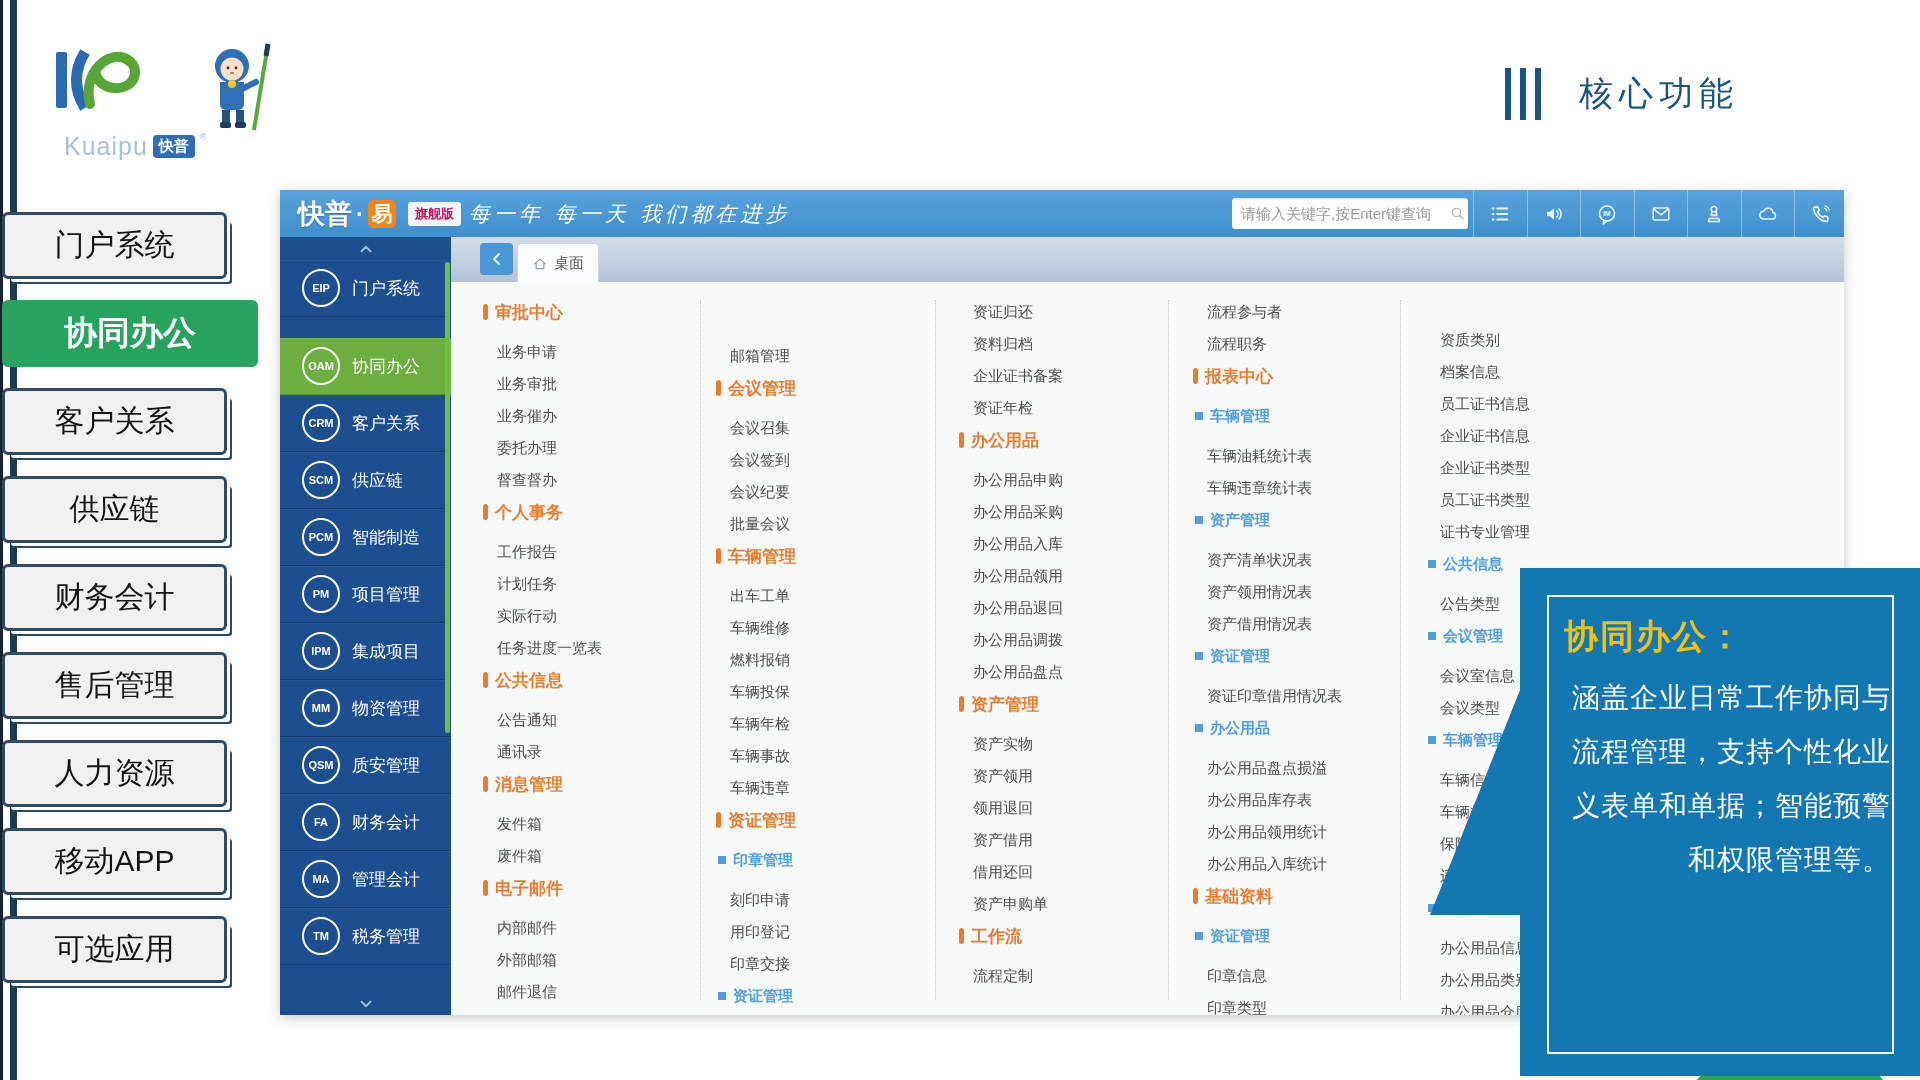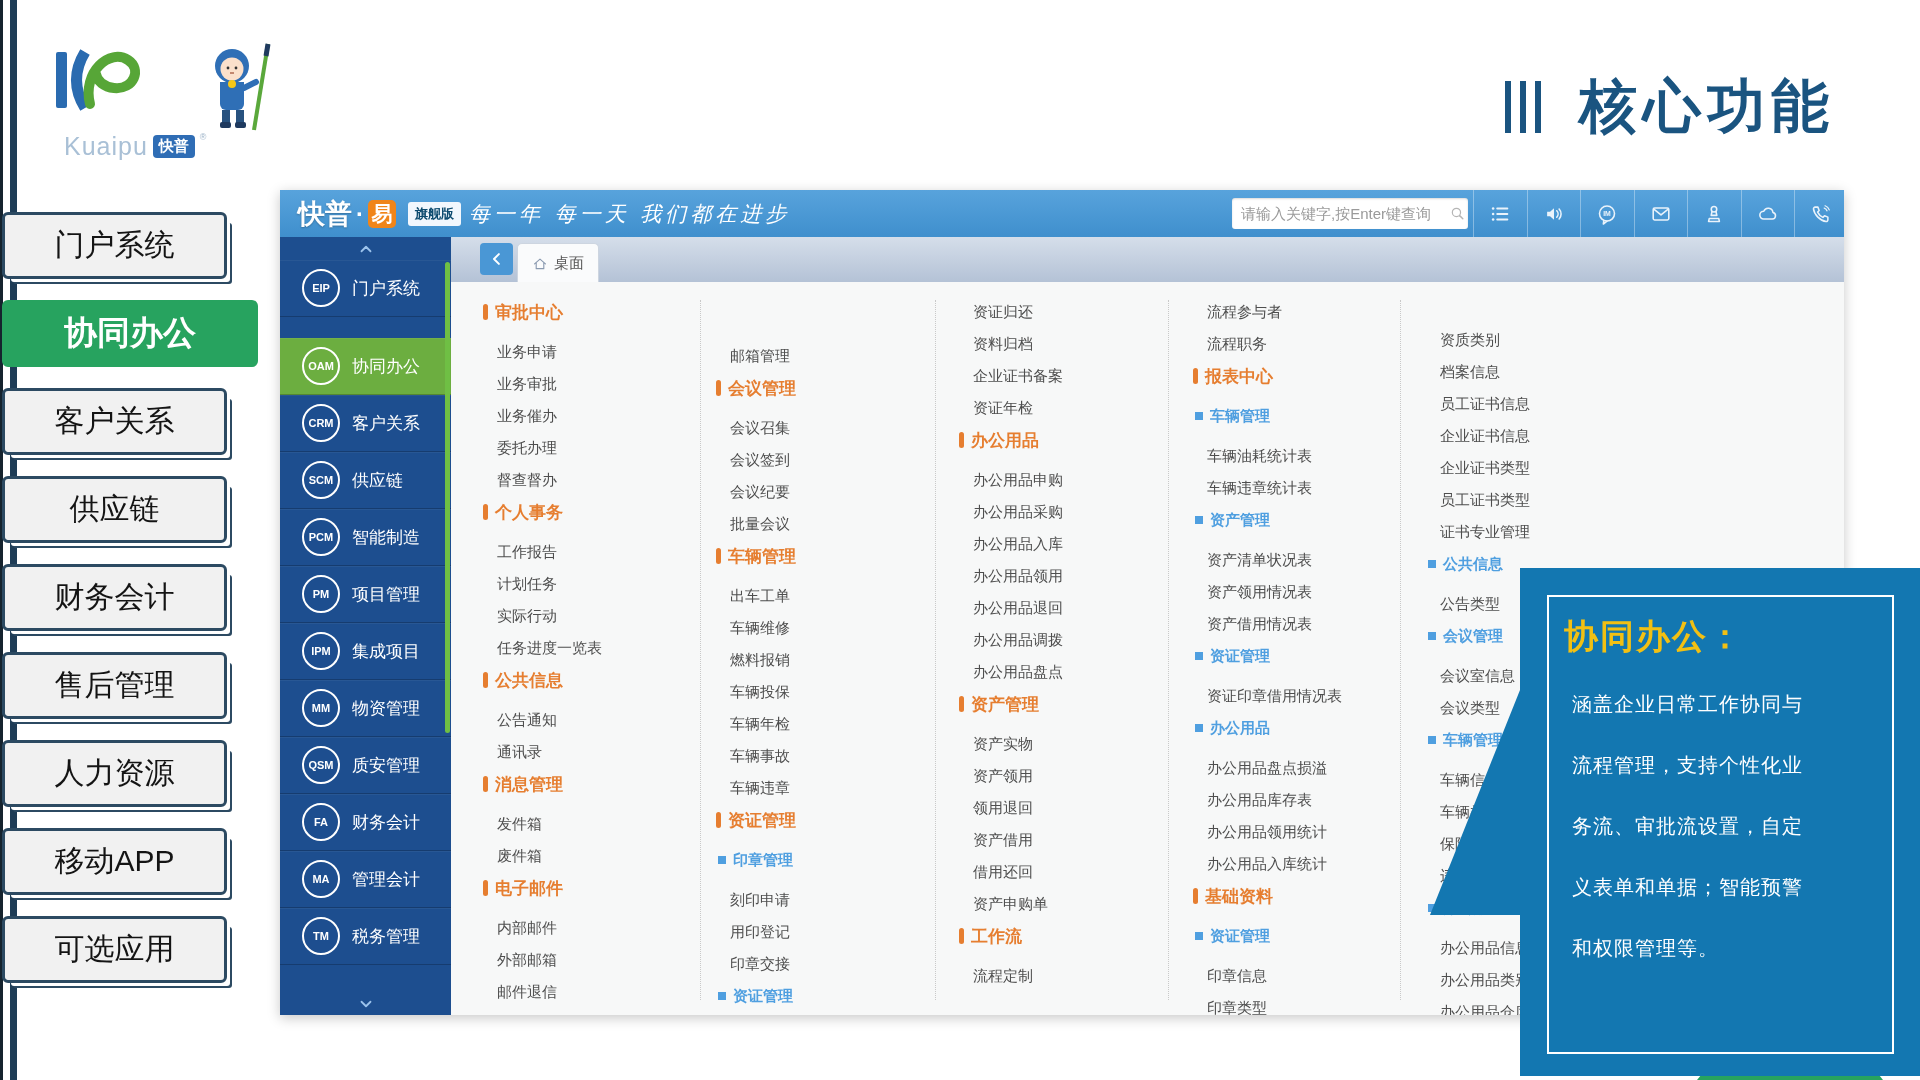--- a/index.html
+++ b/index.html
@@ -14,41 +14,41 @@
   .logo-row{position:absolute;left:12px;top:94px;display:flex;align-items:center;gap:5px;}
   .logo-en{font-size:25px;color:#a9c0d6;letter-spacing:1px;}
   .logo-cnbox{background:#2f6db5;color:#fff;font-size:15px;font-weight:bold;padding:2px 6px;border-radius:4px;}
   .logo-reg{font-size:9px;color:#9db3c8;align-self:flex-start;}
   .mascot{position:absolute;left:150px;top:0;}
 
   
   .page-title{position:absolute;left:1505px;top:68px;display:flex;align-items:center;gap:38px;}
   .title-bars{display:flex;gap:9px;}
   .title-bars i{width:6px;height:52px;background:var(--title-navy,#1a5480);}
-  .title-text{font-size:58px;font-weight:bold;color:var(--title-navy,#1a5480);letter-spacing:6px;}
+  .title-text{font-size:34px;font-weight:normal;color:var(--title-navy,#1a5480);letter-spacing:6px;}
 
   
   .side-menu{position:absolute;left:2px;top:212px;display:flex;flex-direction:column;gap:21px;}
   .menu-box{box-sizing:border-box;width:225px;height:67px;background:#f1f1f1;border:3px solid #2c4a62;border-radius:6px;
             display:flex;align-items:center;justify-content:center;font-size:30px;color:#141414;
             box-shadow:6px 6px 0 -3px #ffffff,8px 8px 0 -3px #2c4a62;}
   .menu-box.active{width:256px;background:var(--accent-green,#27a35f);border:none;color:#fff;
             font-size:33px;font-weight:bold;box-shadow:none;}
 
   
   .app{position:absolute;left:280px;top:190px;width:1564px;height:825px;background:#f7f8f8;
        box-shadow:0 3px 12px rgba(0,0,0,.22);}
   .app-header{position:absolute;top:0;left:0;right:0;height:47px;
        background:linear-gradient(#58a3dc,#3f8fcd);display:flex;align-items:center;color:#fff;}
   .brand{margin-left:18px;display:flex;align-items:center;gap:4px;}
   .brand-name{font-size:27px;font-weight:bold;text-shadow:0 1px 2px rgba(0,0,0,.25);}
   .brand-dot{font-size:24px;font-weight:bold;}
   .brand-prod{background:#f08519;color:#fff;font-size:21px;font-weight:bold;width:28px;height:28px;
        border-radius:5px;display:flex;align-items:center;justify-content:center;}
-  .brand-edition{background:#f2f7fd;color:#0c4a6e;font-size:13px;font-weight:bold;
+  .brand-edition{background:#f2f7fd;color:#be185d;font-size:13px;font-weight:bold;
        padding:3px 7px;border-radius:3px;margin-left:8px;}
   .slogan{margin-left:8px;font-family:"DejaVu Serif",serif;font-style:italic;font-size:21px;
        letter-spacing:4px;color:#fff;}
   .search{position:absolute;left:952px;top:8px;width:236px;height:31px;background:#fff;border-radius:3px;
        display:flex;align-items:center;box-shadow:inset 0 1px 2px rgba(0,0,0,.15);}
   .search input{border:none;outline:none;flex:1;padding:0 9px;font-size:15px;color:#333;background:transparent;
        font-family:"Liberation Sans",sans-serif;}
   .search input::placeholder{color:#9a9a9a;}
   .search .mag{color:#b5b5b5;margin-right:8px;display:flex;}
   .hicons{position:absolute;left:1193px;top:0;height:47px;display:flex;}
@@ -91,21 +91,21 @@
   .row-b .sq{width:8px;height:8px;background:var(--blue-subheader,#4f9fe0);flex:none;}
 
   
   .callout{position:absolute;left:1520px;top:568px;width:400px;height:508px;background:var(--callout-blue,#1377b1);z-index:5;}
   .callout-border{position:absolute;left:27px;top:27px;right:26px;bottom:22px;border:2px solid #fff;}
   .callout-tail{position:absolute;left:-90px;top:122px;width:90px;height:225px;background:var(--callout-blue,#1377b1);
        clip-path:polygon(100% 0,100% 100%,0 100%);}
   .callout-title{position:absolute;left:44px;top:46px;font-size:34px;font-weight:bold;
        color:var(--callout-title-yellow,#f2c013);letter-spacing:2px;}
   .callout-text{position:absolute;left:44px;top:102px;right:28px;}
-  .callout-text p{margin:8px;font-size:20px;color:#fff;line-height:53px;letter-spacing:1px;white-space:nowrap;}
+  .callout-text p{margin:1px;font-size:28px;color:#fff;line-height:53px;letter-spacing:1px;white-space:nowrap;text-align:right;}
 
   
   .green-tri{position:absolute;left:1697px;top:1013px;width:186px;height:67px;background:var(--accent-green,#27a35f);
        clip-path:polygon(29.5% 0,71.5% 0,100% 100%,0 100%);}
   svg{display:block;}
 </style>
 </head>
 <body>
 
 <div class="slide">
@@ -511,20 +511,19 @@
       </div>
   </div>
 
   <div class="callout">
     <div class="callout-tail"></div>
     <div class="callout-border"></div>
     <div class="callout-title">协同办公：</div>
     <div class="callout-text" id="callout-text">
         <p>涵盖企业日常工作协同与</p>
         <p>流程管理，支持个性化业</p>
-        <p>务流、审批流设置，自定</p>
         <p>义表单和单据；智能预警</p>
         <p>和权限管理等。</p>
       </div>
   </div>
 
   <div class="green-tri"></div>
 </div>
 
 </body></html>

